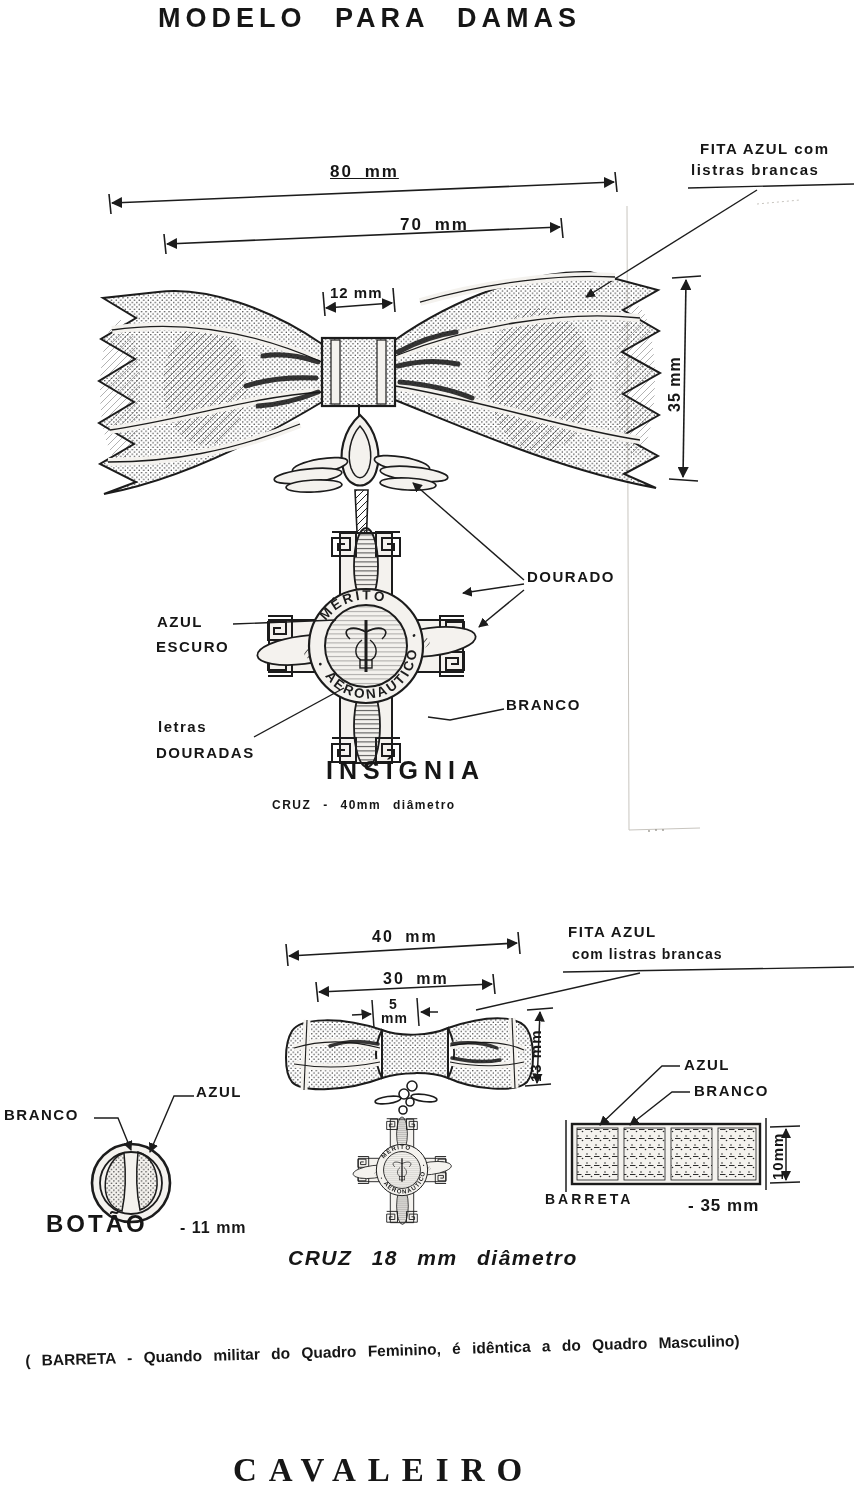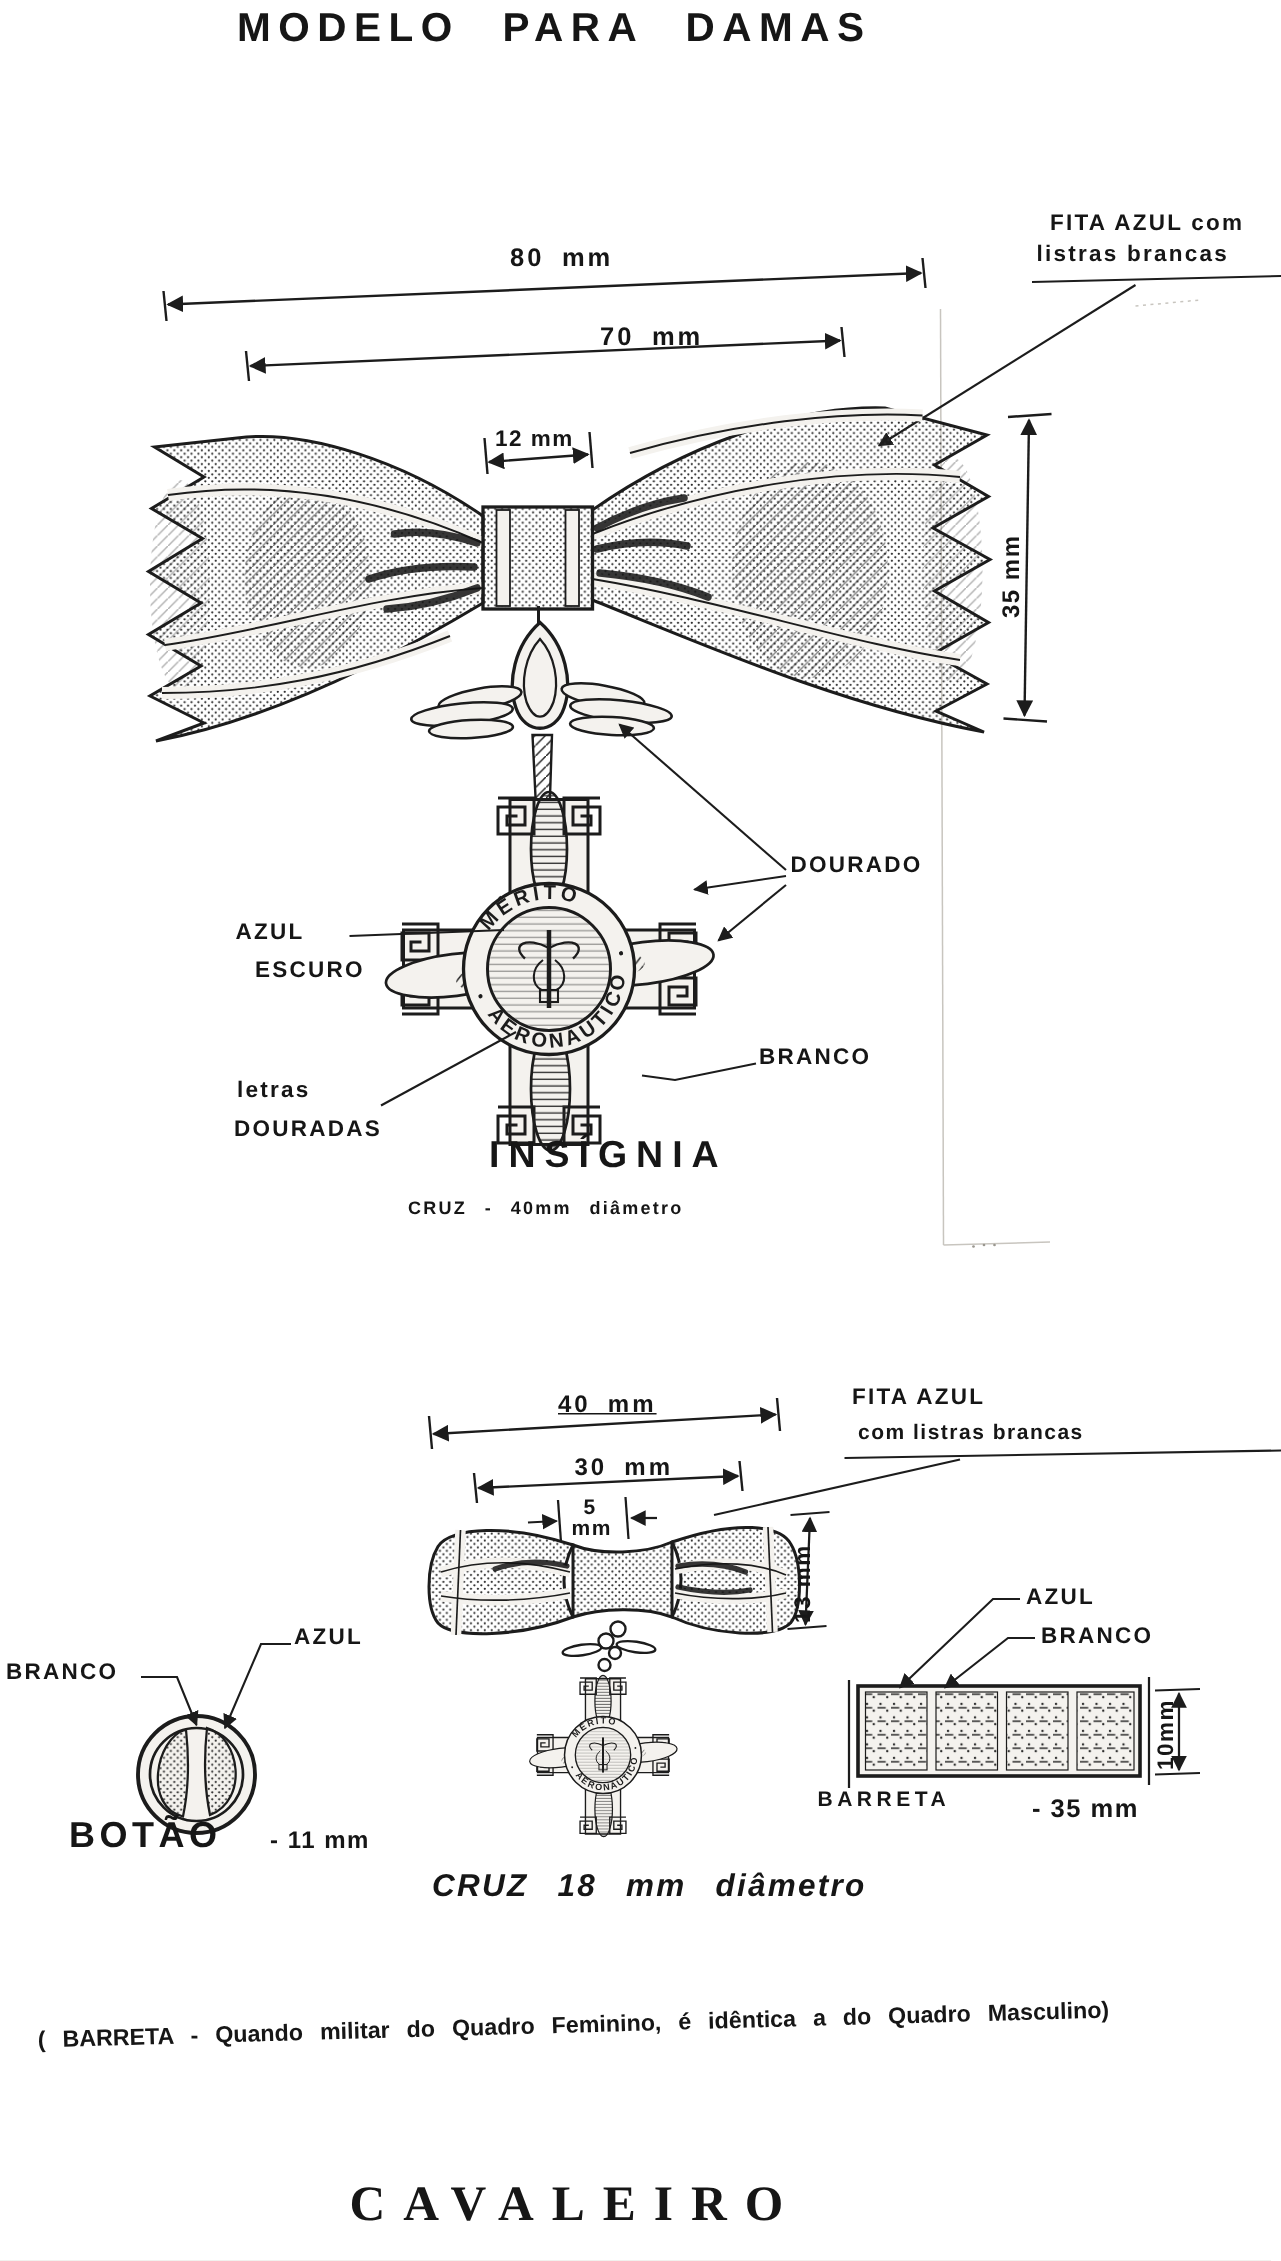--- a/index.html
+++ b/index.html
@@ -289,36 +289,36 @@
       <line x1="770" y1="1183" x2="800" y2="1182"></line>
       <line x1="786" y1="1129" x2="786" y2="1180" marker-start="url(#arr)" marker-end="url(#arr)"></line>
     </g>
   </svg>
 
   <div class="lbl title" style="left:158px;top:4px;">MODELO PARA DAMAS</div>
 
   <div class="lbl ann" style="left:700px;top:141px;">FITA AZUL com</div>
   <div class="lbl ann" style="left:691px;top:162px;">listras  brancas</div>
 
-  <div class="lbl dim" style="left:340px;top:163px;">80 mm</div>
+  <div class="lbl dim" style="left:330px;top:163px;text-decoration:underline;">80 mm</div>
   <div class="lbl dim" style="left:400px;top:216px;">70 mm</div>
   <div class="lbl dim-sm" style="left:330px;top:285px;font-size:15px;">12 mm</div>
   <div class="lbl dim-sm vert" style="left:666px;top:412px;font-size:16px;">35 mm</div>
 
   <div class="lbl ann" style="left:527px;top:569px;">DOURADO</div>
   <div class="lbl ann" style="left:157px;top:614px;">AZUL</div>
-  <div class="lbl ann" style="left:170px;top:639px;">ESCURO</div>
+  <div class="lbl ann" style="left:156px;top:639px;">ESCURO</div>
   <div class="lbl ann" style="left:506px;top:697px;">BRANCO</div>
   <div class="lbl ann" style="left:158px;top:719px;">letras</div>
   <div class="lbl ann" style="left:156px;top:745px;">DOURADAS</div>
 
   <div class="lbl caption" style="left:303px;top:757px;margin-left:23px;">INSÍGNIA</div>
   <div class="lbl subcap" style="left:272px;top:799px;">CRUZ  -  40mm  diâmetro</div>
 
-  <div class="lbl dim" style="left:372px;top:928px;font-size:16px;text-decoration:underline;">40 mm</div>
+  <div class="lbl dim" style="left:372px;top:928px;font-size:16px;">40 mm</div>
   <div class="lbl dim" style="left:383px;top:970px;font-size:16px;">30 mm</div>
   <div class="lbl ann" style="left:568px;top:924px;">FITA  AZUL</div>
   <div class="lbl ann-sm" style="left:572px;top:947px;">com listras brancas</div>
   <div class="lbl dim-sm" style="left:389px;top:997px;">5</div>
   <div class="lbl dim-sm" style="left:381px;top:1011px;">mm</div>
   <div class="lbl dim-sm vert" style="left:528px;top:1082px;font-size:15px;">13 mm</div>
 
   <div class="lbl ann" style="left:684px;top:1057px;">AZUL</div>
   <div class="lbl ann" style="left:694px;top:1083px;">BRANCO</div>
   <div class="lbl dim-sm vert" style="left:770px;top:1180px;font-size:15px;">10mm</div>

